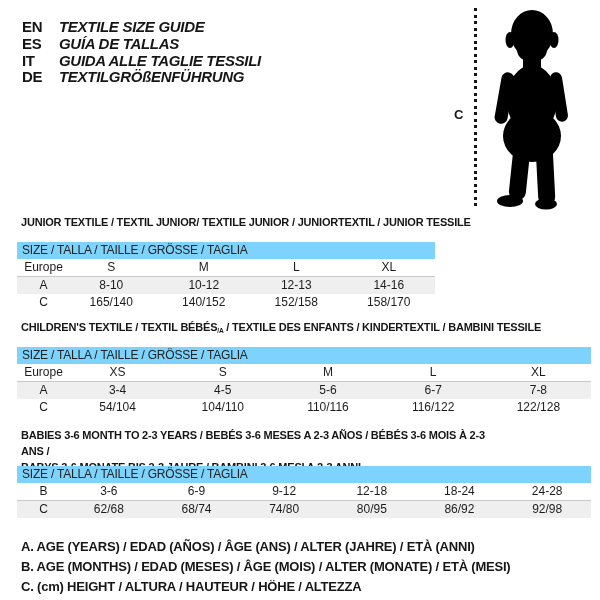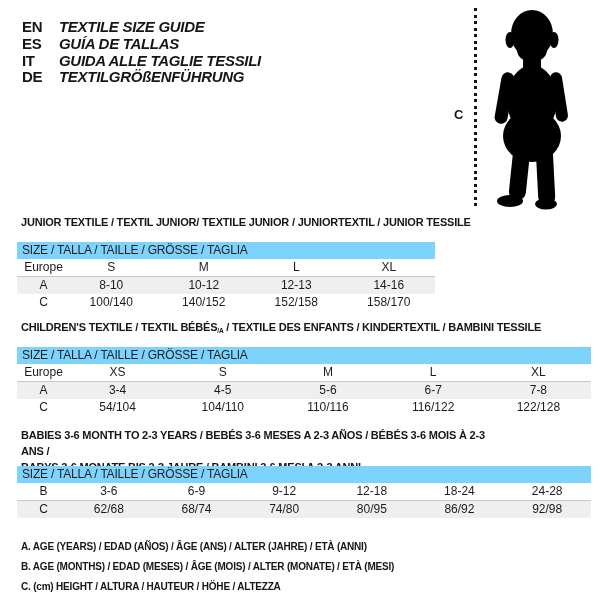--- a/index.html
+++ b/index.html
@@ -90,21 +90,21 @@
   .t-babies  { left: 17px; top: 466px; width: 574px; }
 
   .title-junior   { top: 216px; }
   .title-children { top: 321px; }
   .title-babies   { top: 427px; }
 
   
   .footnotes {
     position: absolute;
     left: 21px; top: 537px;
-    font-size: 10px;
+    font-size: 13px;
     font-weight: bold;
     letter-spacing: -0.2px;
     line-height: 20px;
   }
 </style>
 </head>
 <body>
 
 <div class="page">
 
@@ -171,21 +171,21 @@
     </tr>
     <tr class="shaded">
       <td class="rowlabel">A</td>
       <td>8-10</td>
       <td>10-12</td>
       <td>12-13</td>
       <td>14-16</td>
     </tr>
     <tr>
       <td class="rowlabel">C</td>
-      <td>100/140</td>
+      <td>165/140</td>
       <td>140/152</td>
       <td>152/158</td>
       <td>158/170</td>
     </tr>
   </tbody>
     </table>
 
   <div class="section-title title-children"><span>CHILDREN'S TEXTILE / TEXTIL BÉBÉS</span><span class="sub">/A</span><span> / TEXTILE DES ENFANTS / KINDERTEXTIL / BAMBINI TESSILE</span></div>
   <table class="size-table t-children">
     <colgroup>

